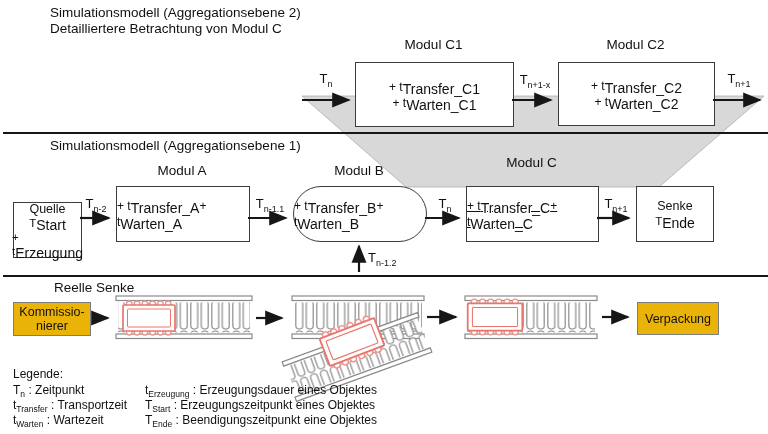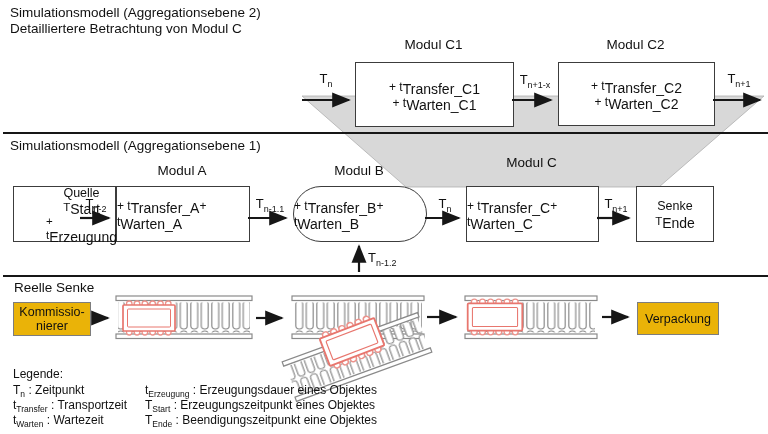--- a/index.html
+++ b/index.html
@@ -1,18 +1,18 @@
 <!DOCTYPE html>
 <html><head>
 <meta charset="utf-8">
 <style>
   html,body{margin:0;padding:0;background:#fff;}
   .stage{position:relative;width:768px;height:434px;background:#fff;overflow:hidden;
          font-family:"Liberation Sans","DejaVu Sans",sans-serif;color:#111;}
-  .txt{position:absolute;white-space:nowrap;color:#111;}
+  .txt{position:absolute;white-space:nowrap;color:#111;margin-left:40px;}
   .h13{font-size:13.5px;}
   svg.layer{position:absolute;left:0;top:0;pointer-events:none;}
   #bg{z-index:0;}
   .rule{position:absolute;left:3px;width:765px;height:2px;background:#161616;z-index:1;}
   .simbox{position:absolute;background:#fff;border:1px solid #3c3c3c;z-index:2;
           display:flex;flex-direction:column;align-items:center;justify-content:center;
           font-size:12px;line-height:16px;}
   .rwbox{position:absolute;background:#eab308;border:1.3px solid #7d7d7d;z-index:2;
          display:flex;flex-direction:column;align-items:center;justify-content:center;
          font-size:12.5px;line-height:14px;}
@@ -54,32 +54,32 @@
   </div>
 
   <div class="arrlabel" style="left:304px;top:71px;width:44px;"><span>T</span><sub>n</sub></div>
   <div class="arrlabel" style="left:512px;top:72px;width:46px;"><span>T</span><sub>n+1-x</sub></div>
   <div class="arrlabel" style="left:716px;top:71px;width:46px;"><span>T</span><sub>n+1</sub></div>
 
   <div class="modlabel" style="left:116px;top:163px;width:132px;">Modul A</div>
   <div class="modlabel" style="left:293px;top:163px;width:132px;">Modul B</div>
   <div class="modlabel" style="left:466px;top:155px;width:131px;">Modul C</div>
 
-  <div class="simbox" style="left:13px;top:186px;width:67px;height:54px;line-height:14px;font-size:12.5px;padding-left:34px;">
+  <div class="simbox" style="left:13px;top:202px;width:67px;height:54px;line-height:14px;font-size:12.5px;">
     <div>Quelle</div>
     <div style="font-size:11.5px;"><span>T</span><sub>Start</sub></div>
     <div style="font-size:11.5px;"><span>+ t</span><sub>Erzeugung</sub></div>
   </div>
   <div class="simbox" style="left:116px;top:186px;width:132px;height:54px;">
     <div><span>+ t</span><sub>Transfer_A</sub><span>+ t</span><sub>Warten_A</sub></div>
   </div>
   <div class="simbox" style="left:293px;top:186px;width:132px;height:54px;border-radius:28px;">
     <div><span>+ t</span><sub>Transfer_B</sub><span>+ t</span><sub>Warten_B</sub></div>
   </div>
-  <div class="simbox" style="left:466px;top:186px;width:131px;height:54px;">
+  <div class="simbox" style="left:466px;top:186px;width:131px;height:54px;text-decoration:underline;">
     <div><span>+ t</span><sub>Transfer_C</sub><span>+ t</span><sub>Warten_C</sub></div>
   </div>
   <div class="simbox" style="left:636px;top:186px;width:76px;height:54px;line-height:15px;font-size:12.5px;">
     <div>Senke</div>
     <div style="font-size:11.5px;"><span>T</span><sub>Ende</sub></div>
   </div>
 
   <div class="arrlabel" style="left:78px;top:196px;width:36px;"><span>T</span><sub>n-2</sub></div>
   <div class="arrlabel" style="left:247px;top:196px;width:46px;"><span>T</span><sub>n-1.1</sub></div>
   <div class="arrlabel" style="left:430px;top:196px;width:30px;"><span>T</span><sub>n</sub></div>

